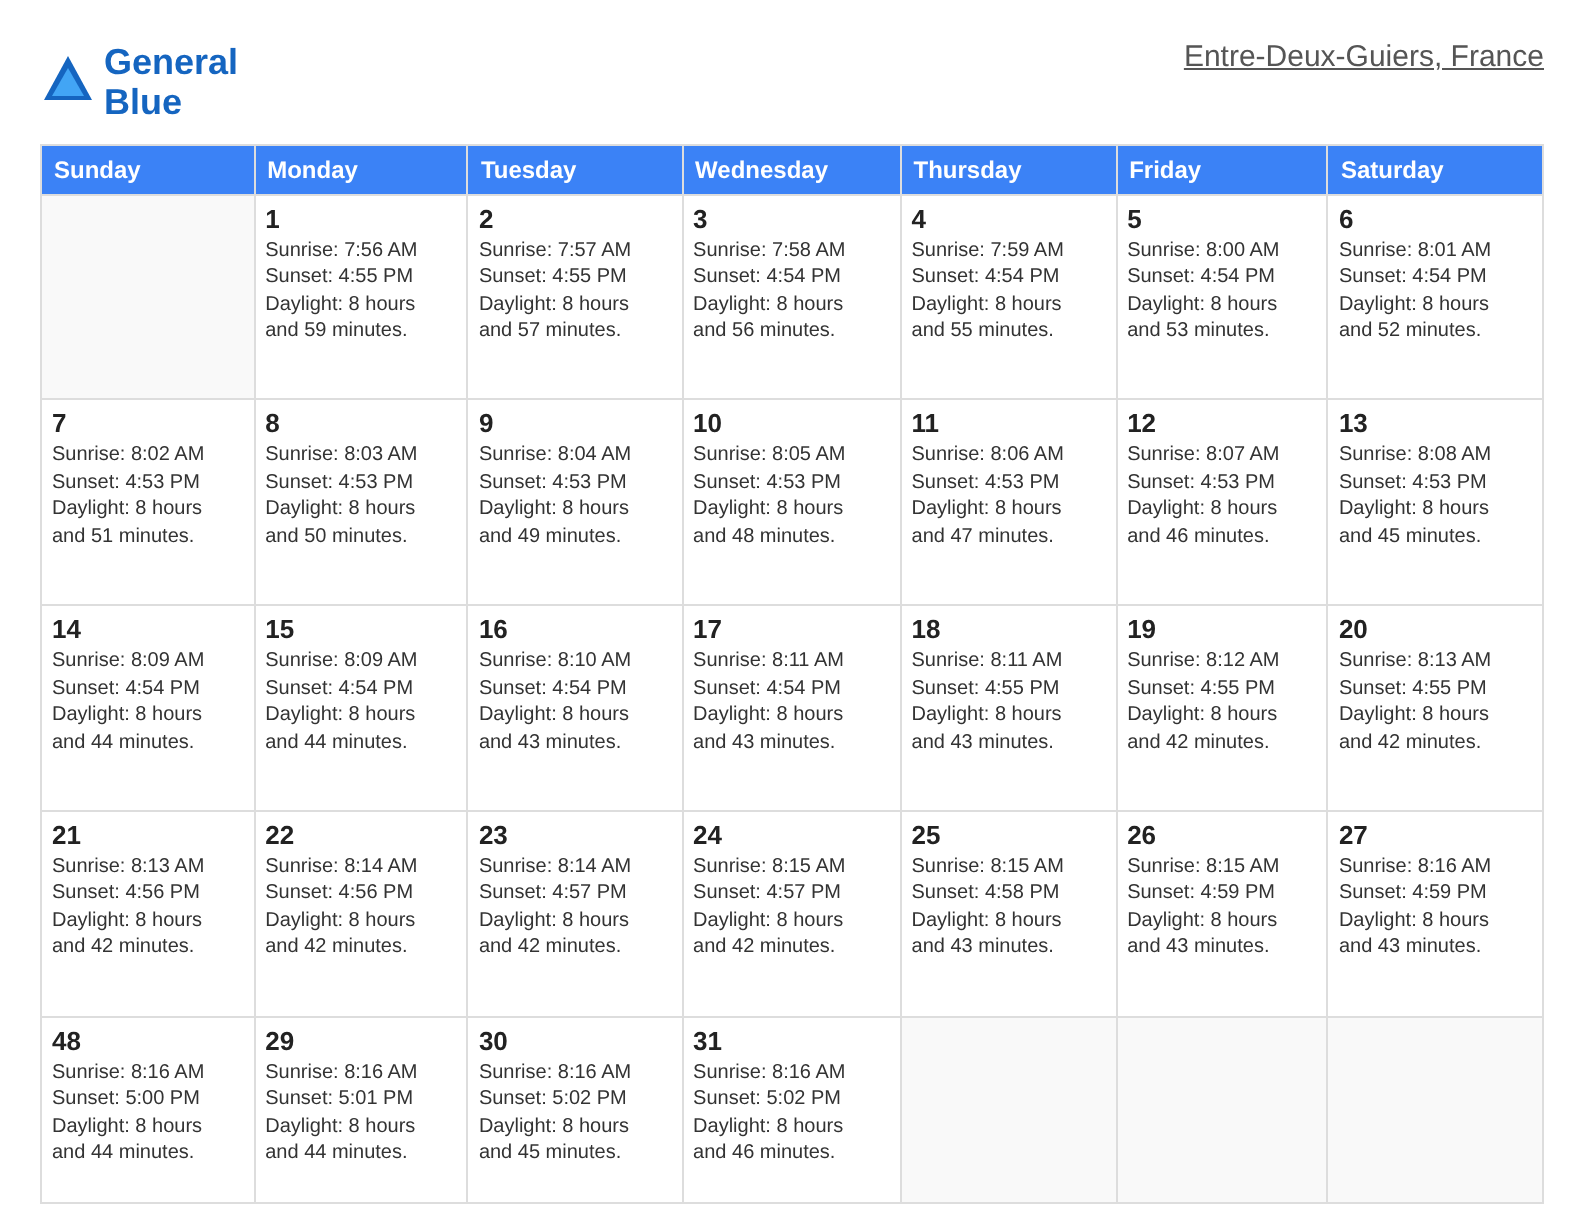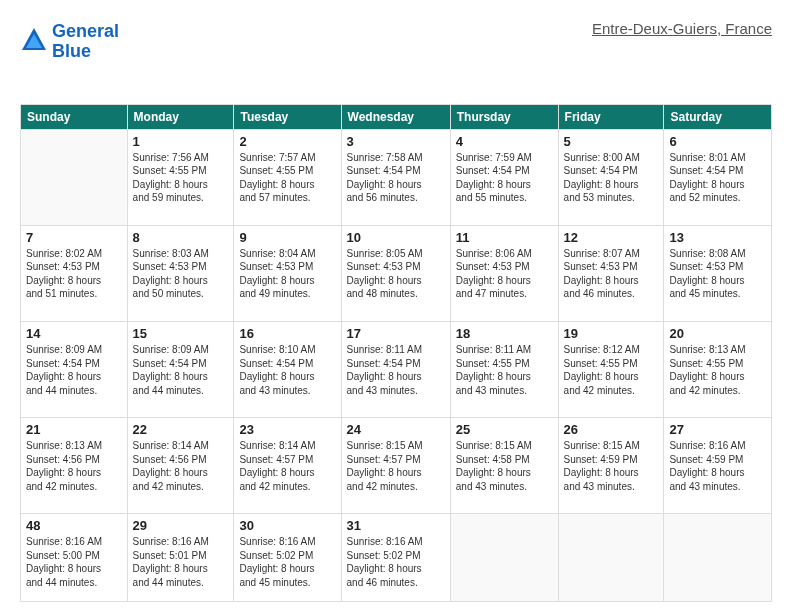--- a/index.html
+++ b/index.html
@@ -9,21 +9,20 @@
       width: 792px;
       height: 612px;
       overflow: hidden;
     }
     .page {
       width: 792px;
       height: 612px;
       padding: 18px 20px 10px 20px;
       display: flex;
       flex-direction: column;
-      gap: 32px;
     }
     .header {
       display: flex;
       justify-content: space-between;
       align-items: flex-start;
       margin-bottom: 10px;
     }
     .logo {
       display: flex;
       align-items: center;
@@ -58,21 +57,21 @@
       color: #555;
       margin-top: 2px;
       text-decoration: underline;
     }
     .calendar {
       width: 100%;
       border-collapse: collapse;
       flex: 1;
     }
     .calendar th {
-      background: #0f766e;
+      background: #3b82f6;
       color: #fff;
       font-size: 12px;
       font-weight: bold;
       padding: 5px 6px;
       text-align: left;
       border: 1px solid #ddd;
     }
     .calendar td {
       border: 1px solid #ddd;
       vertical-align: top;

